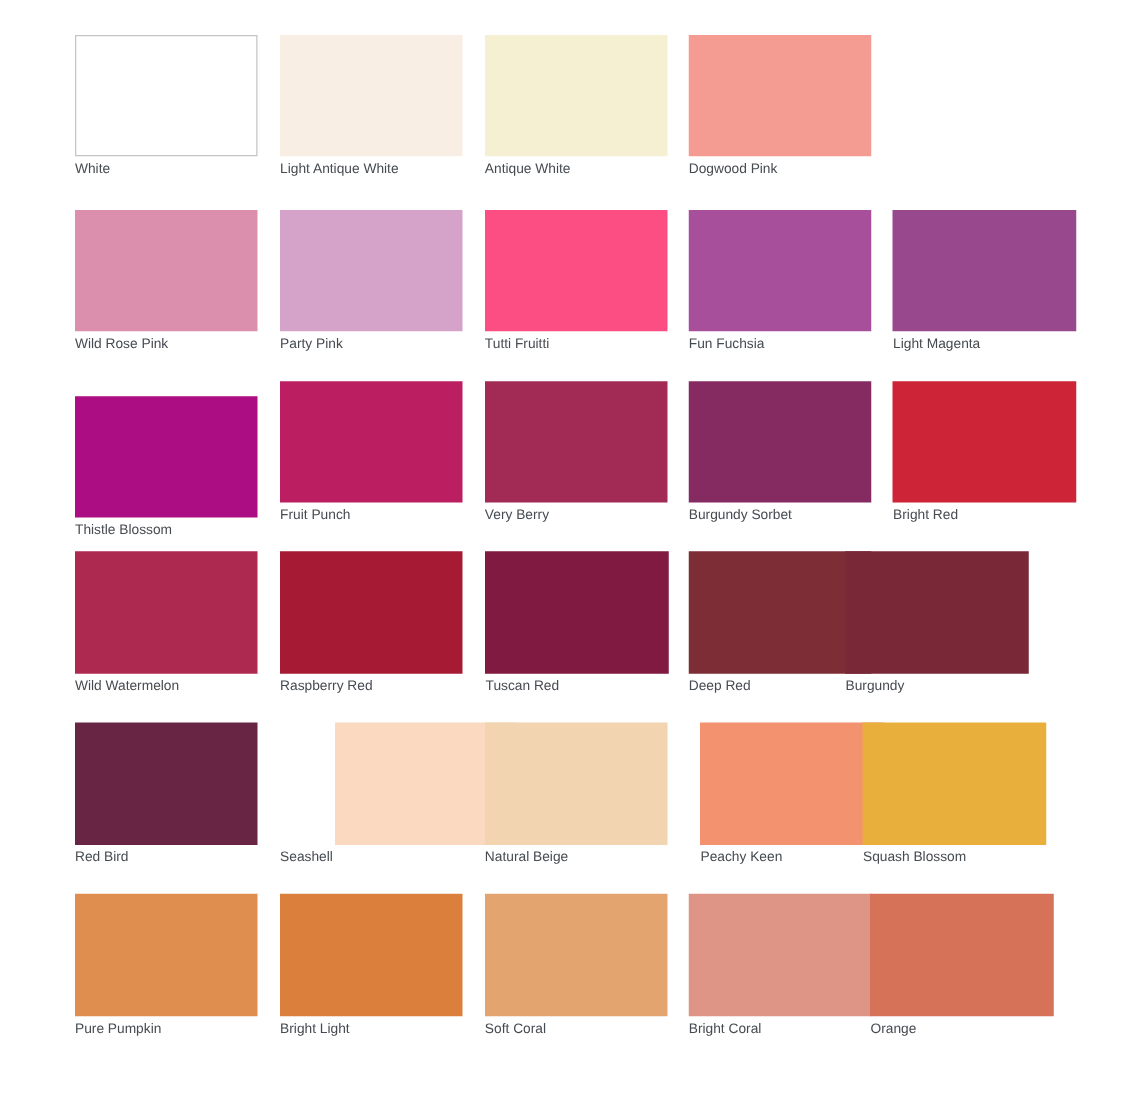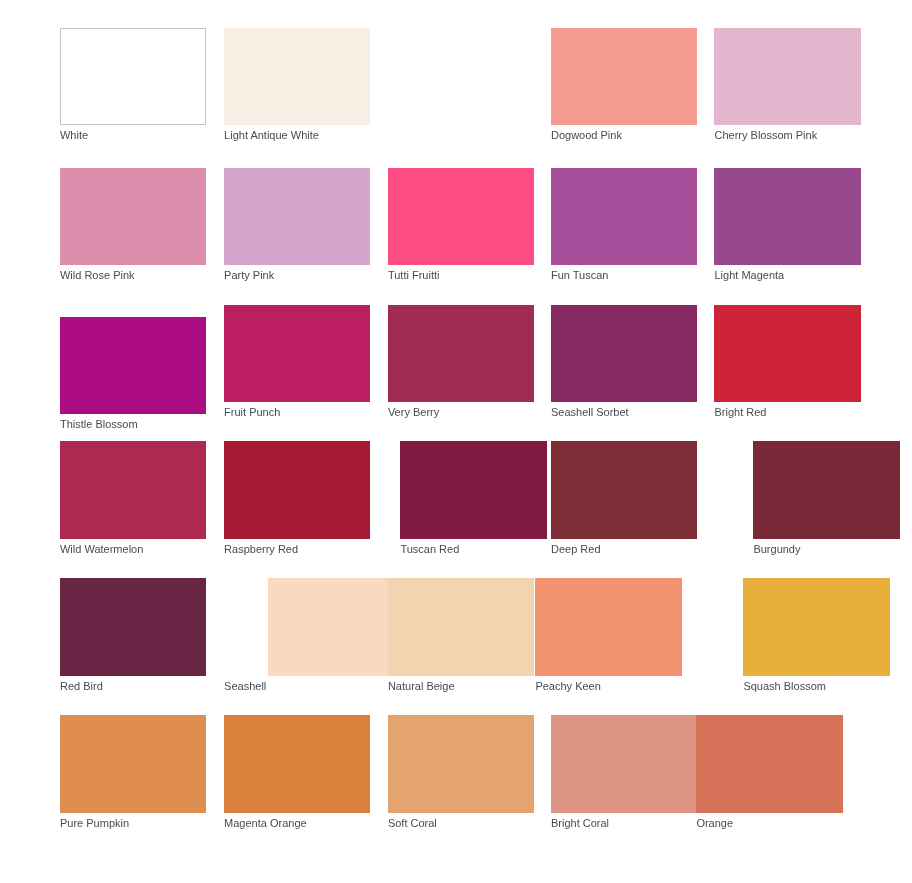--- a/index.html
+++ b/index.html
@@ -48,115 +48,115 @@
 
 <div id="palette">
     <div class="swatch" style="left: 59.6px; top: 27.6px;">
     <div class="chip bordered" style="background: rgb(255, 255, 255);"></div>
     <div class="swatch-label">White</div>
   </div>
     <div class="swatch" style="left: 223.7px; top: 27.6px;">
     <div class="chip" style="background: rgb(248, 238, 227);"></div>
     <div class="swatch-label">Light Antique White</div>
   </div>
+    <div class="swatch" style="left: 387.5px; top: 27.6px;">
+    <div class="chip" style="background: rgb(244, 240, 209);"></div>
+    <div class="swatch-label">Antique White</div>
+  </div>
     <div class="swatch" style="left: 550.6px; top: 27.6px;">
     <div class="chip" style="background: rgb(245, 156, 146);"></div>
     <div class="swatch-label">Dogwood Pink</div>
-  </div>
-    <div class="swatch" style="left: 714.1px; top: 27.6px;">
-    <div class="chip" style="background: rgb(229, 180, 205);"></div>
-    <div class="swatch-label">Cherry Blossom Pink</div>
   </div>
     <div class="swatch" style="left: 59.6px; top: 167.7px;">
     <div class="chip" style="background: rgb(219, 143, 172);"></div>
     <div class="swatch-label">Wild Rose Pink</div>
   </div>
     <div class="swatch" style="left: 223.7px; top: 167.7px;">
     <div class="chip" style="background: rgb(213, 163, 202);"></div>
     <div class="swatch-label">Party Pink</div>
   </div>
     <div class="swatch" style="left: 387.5px; top: 167.7px;">
     <div class="chip" style="background: rgb(252, 78, 130);"></div>
     <div class="swatch-label">Tutti Fruitti</div>
   </div>
     <div class="swatch" style="left: 550.6px; top: 167.7px;">
     <div class="chip" style="background: rgb(168, 79, 156);"></div>
-    <div class="swatch-label">Fun Tuscan</div>
+    <div class="swatch-label">Fun Fuchsia</div>
   </div>
     <div class="swatch" style="left: 714.1px; top: 167.7px;">
     <div class="chip" style="background: rgb(152, 72, 141);"></div>
     <div class="swatch-label">Light Magenta</div>
   </div>
     <div class="swatch" style="left: 59.6px; top: 304.6px; margin-top: 12px;">
     <div class="chip" style="background: rgb(173, 13, 130);"></div>
     <div class="swatch-label">Thistle Blossom</div>
   </div>
     <div class="swatch" style="left: 223.7px; top: 304.6px;">
     <div class="chip" style="background: rgb(187, 31, 98);"></div>
     <div class="swatch-label">Fruit Punch</div>
   </div>
     <div class="swatch" style="left: 387.5px; top: 304.6px;">
     <div class="chip" style="background: rgb(162, 43, 85);"></div>
     <div class="swatch-label">Very Berry</div>
   </div>
     <div class="swatch" style="left: 550.6px; top: 304.6px;">
     <div class="chip" style="background: rgb(133, 43, 98);"></div>
-    <div class="swatch-label">Seashell Sorbet</div>
+    <div class="swatch-label">Burgundy Sorbet</div>
   </div>
     <div class="swatch" style="left: 59.6px; top: 441.4px;">
     <div class="chip" style="background: rgb(174, 41, 80);"></div>
     <div class="swatch-label">Wild Watermelon</div>
   </div>
     <div class="swatch" style="left: 714.1px; top: 304.6px;">
     <div class="chip" style="background: rgb(205, 36, 55);"></div>
     <div class="swatch-label">Bright Red</div>
   </div>
     <div class="swatch" style="left: 223.7px; top: 441.4px;">
     <div class="chip" style="background: rgb(167, 26, 51);"></div>
     <div class="swatch-label">Raspberry Red</div>
   </div>
-    <div class="swatch" style="left: 400px; top: 441.4px;">
+    <div class="swatch" style="left: 388px; top: 441.4px;">
     <div class="chip" style="background: rgb(128, 26, 64);"></div>
     <div class="swatch-label">Tuscan Red</div>
   </div>
     <div class="swatch" style="left: 550.6px; top: 441.4px;">
     <div class="chip" style="background: rgb(125, 45, 54);"></div>
     <div class="swatch-label">Deep Red</div>
   </div>
-    <div class="swatch" style="left: 753px; top: 441.4px;">
+    <div class="swatch" style="left: 676px; top: 441.4px;">
     <div class="chip" style="background: rgb(121, 40, 55);"></div>
     <div class="swatch-label">Burgundy</div>
   </div>
     <div class="swatch" style="left: 59.6px; top: 578.3px;">
     <div class="chip" style="background: rgb(104, 38, 68);"></div>
     <div class="swatch-label">Red Bird</div>
   </div>
     <div class="swatch" style="left: 223.7px; top: 578.3px; padding-left: 44px;">
     <div class="chip" style="background: rgb(250, 217, 192);"></div>
     <div class="swatch-label">Seashell</div>
   </div>
     <div class="swatch" style="left: 387.5px; top: 578.3px;">
     <div class="chip" style="background: rgb(242, 213, 176);"></div>
     <div class="swatch-label">Natural Beige</div>
   </div>
-    <div class="swatch" style="left: 535px; top: 578.3px;">
+    <div class="swatch" style="left: 560px; top: 578.3px;">
     <div class="chip" style="background: rgb(242, 146, 110);"></div>
     <div class="swatch-label">Peachy Keen</div>
   </div>
-    <div class="swatch" style="left: 743px; top: 578.3px;">
+    <div class="swatch" style="left: 690px; top: 578.3px;">
     <div class="chip" style="background: rgb(233, 175, 61);"></div>
     <div class="swatch-label">Squash Blossom</div>
   </div>
     <div class="swatch" style="left: 59.6px; top: 715.4px;">
     <div class="chip" style="background: rgb(223, 142, 80);"></div>
     <div class="swatch-label">Pure Pumpkin</div>
   </div>
     <div class="swatch" style="left: 223.7px; top: 715.4px;">
     <div class="chip" style="background: rgb(218, 128, 60);"></div>
-    <div class="swatch-label">Magenta Orange</div>
+    <div class="swatch-label">Bright Light</div>
   </div>
     <div class="swatch" style="left: 387.5px; top: 715.4px;">
     <div class="chip" style="background: rgb(227, 164, 112);"></div>
     <div class="swatch-label">Soft Coral</div>
   </div>
     <div class="swatch" style="left: 550.6px; top: 715.4px;">
     <div class="chip" style="background: rgb(222, 149, 134);"></div>
     <div class="swatch-label">Bright Coral</div>
   </div>
     <div class="swatch" style="left: 696px; top: 715.4px;">

